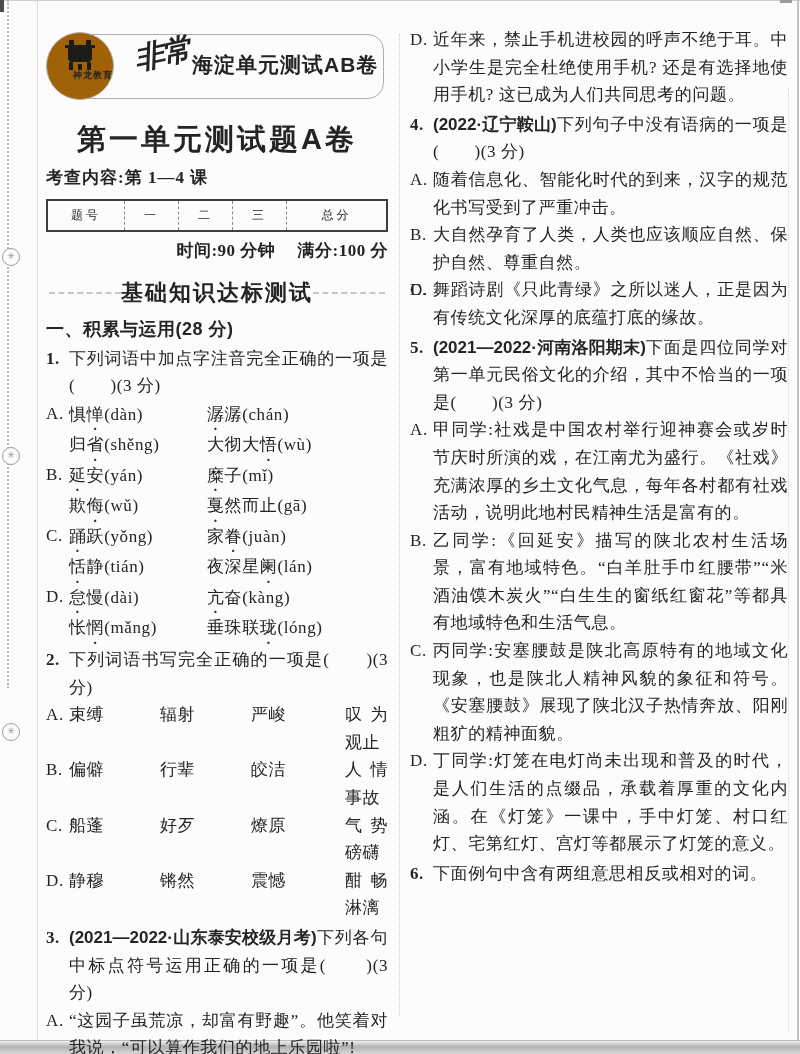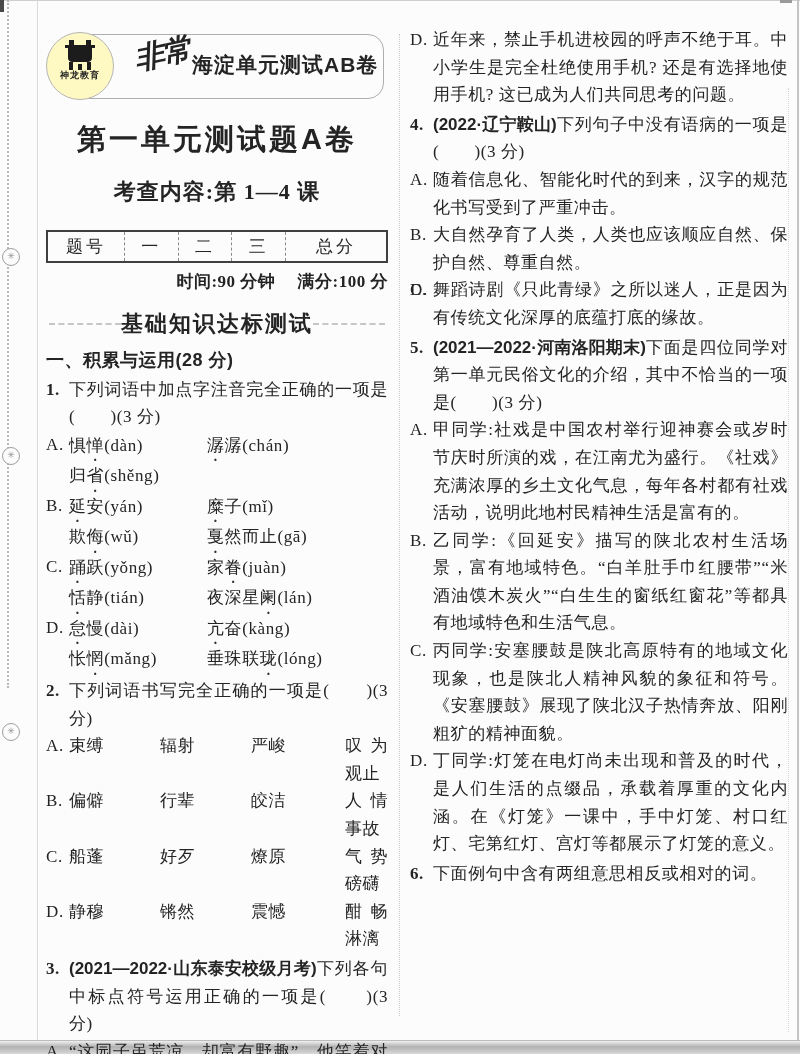--- a/index.html
+++ b/index.html
@@ -25,33 +25,33 @@
                border-top:1px solid #bdbdbd;}
   
   .col{position:absolute;text-align:justify;}
   .left{left:46px;top:30px;width:342px;}
   .right{left:410px;top:26px;width:378px;}
   
   .brand-row{position:relative;height:70px;margin-top:2px;}
   .brand-outline{position:absolute;left:16px;top:2px;width:320px;height:63px;
                  border:1px solid #aeaeae;border-radius:16px;}
   .logo{position:absolute;left:0;top:0;width:68px;height:68px;border:1px solid #b5b5b5;
-        border-radius:50%;background:#fef9c3;text-align:center;padding-top:7px;box-sizing:border-box;}
+        border-radius:50%;background:#a16207;text-align:right;padding-top:7px;box-sizing:border-box;}
   .logo svg{display:block;margin:0 auto;}
   .logo-cap{font-size:9px;font-weight:bold;line-height:11px;letter-spacing:1px;
             font-family:"Liberation Sans","DejaVu Sans",sans-serif;}
   .brand-script{position:absolute;left:88px;top:6px;font-size:30px;font-weight:bold;
                 font-style:italic;transform:rotate(-12deg);letter-spacing:-2px;line-height:32px;}
   .brand-main{position:absolute;left:146px;top:21px;font-size:21px;font-weight:bold;
               font-family:"Liberation Sans","DejaVu Sans",sans-serif;letter-spacing:1px;line-height:24px;}
   .paper-title{text-align:center;font-family:"Liberation Sans","DejaVu Sans",sans-serif;
                font-weight:bold;font-size:29px;letter-spacing:3px;margin-top:20px;line-height:34px;}
-  .exam-scope{text-align:center;font-weight:bold;font-size:22px;margin-top:22px;letter-spacing:1px;}
-  .score-table{width:100%;border-collapse:collapse;margin-top:24px;border:2px solid #3f3f3f;
-               font-size:17px;}
+  .exam-scope{font-weight:bold;font-size:17px;margin-top:8px;letter-spacing:1px;}
+  .score-table{width:100%;border-collapse:collapse;margin-top:7px;border:2px solid #3f3f3f;
+               font-size:12px;}
   .score-table td{border:1px dashed #8a8a8a;height:23px;text-align:center;letter-spacing:3px;}
   .score-table td.c0{width:74px;}
   .meta{text-align:right;font-weight:bold;margin-top:5px;letter-spacing:0.5px;}
   
   .section-head{display:flex;align-items:center;justify-content:center;margin-top:13px;}
   .dash{width:72px;border-top:2px dashed #c6c6c6;height:0;}
   .section-title{font-family:"Liberation Sans","DejaVu Sans",sans-serif;font-weight:bold;
                  font-size:22px;letter-spacing:2px;line-height:30px;}
   .part-title{font-family:"Liberation Sans","DejaVu Sans",sans-serif;font-weight:bold;
               font-size:18px;margin-top:7px;letter-spacing:0.5px;line-height:28px;}
@@ -131,20 +131,21 @@
 
     <div class="stem">
       <span class="num">1.</span><span>下列词语中加点字注音完全正确的一项是</span><span>(　　)(3 分)</span>
     </div>
     <div class="opt">
       <span class="lab">A.</span>
       <div class="pgrid">
         <span>惧<span class="dot">惮</span>(dàn)</span>
         <span><span class="dot">潺</span>潺(chán)</span>
         <span>归<span class="dot">省</span>(shěng)</span>
+        <span>大彻大<span class="dot">悟</span>(wù)</span>
       </div>
     </div>
     <div class="opt">
       <span class="lab">B.</span>
       <div class="pgrid">
         <span><span class="dot">延</span>安(yán)</span>
         <span><span class="dot">糜</span>子(mǐ)</span>
         <span>欺<span class="dot">侮</span>(wǔ)</span>
         <span><span class="dot">戛</span>然而止(gā)</span>
       </div>

